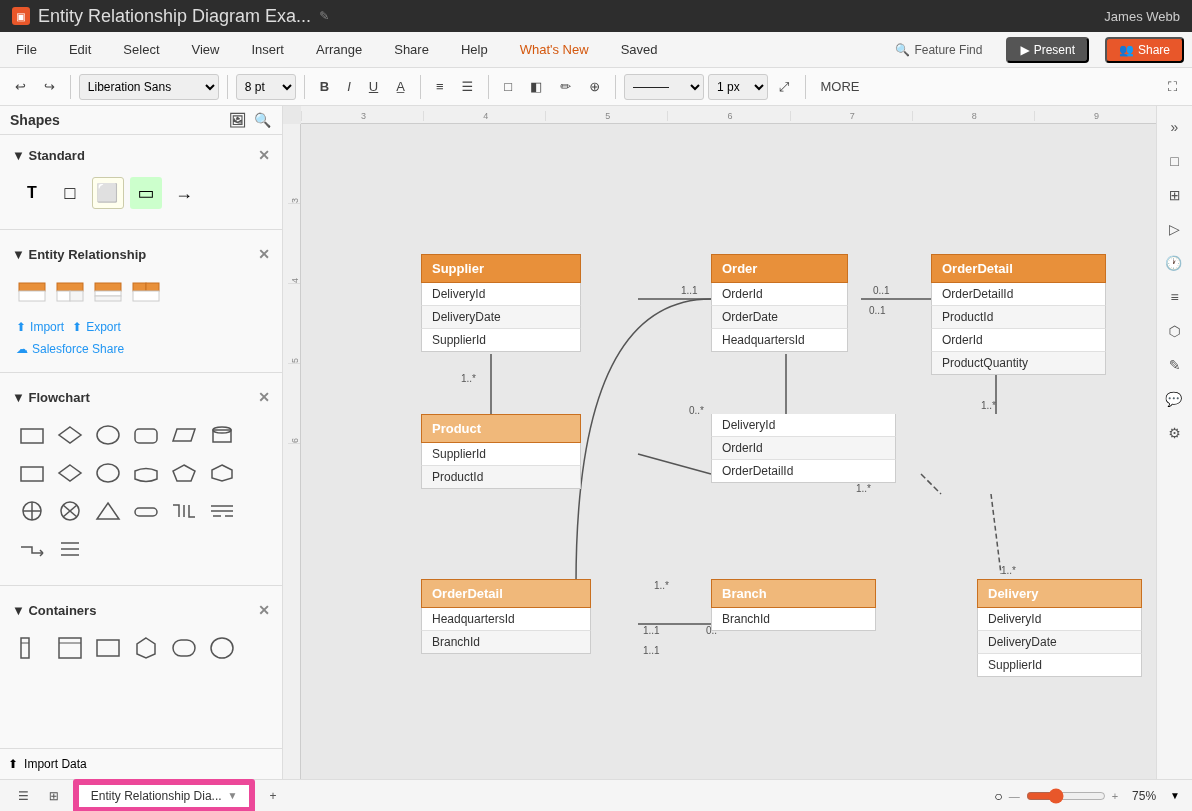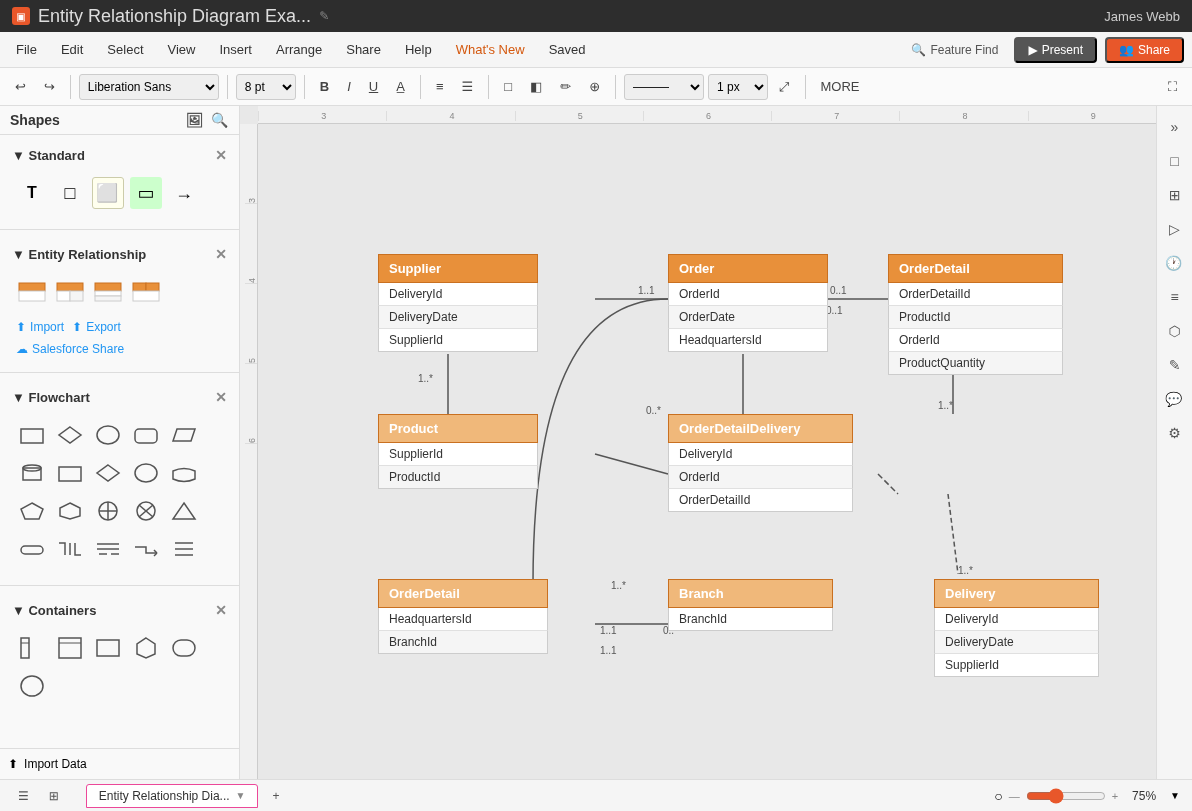--- a/index.html
+++ b/index.html
@@ -12,21 +12,21 @@
     }
     #titlebar .left { display: flex; align-items: center; gap: 8px; }
     #titlebar .app-icon { width: 18px; height: 18px; background: #e8572a; border-radius: 3px; display: flex; align-items: center; justify-content: center; color: white; font-size: 10px; }
     #titlebar .title { font-size: 18px; color: #ddd; }
     #titlebar .edit-icon { color: #888; font-size: 12px; }
     #titlebar .user { font-size: 13px; color: #ccc; }
 
     
     #menubar {
       display: flex; align-items: center; background: #f5f5f5; height: 36px; padding: 0 8px;
-      border-bottom: 1px solid #ddd; gap: 8px;
+      border-bottom: 1px solid #ddd; gap: 16px;
     }
     #menubar .menu-item { padding: 4px 8px; font-size: 13px; color: #333; cursor: pointer; border-radius: 3px; }
     #menubar .menu-item.active { color: #d4580e; }
     #menubar .spacer { flex: 1; }
     #menubar .btn-present { background: #555; color: white; padding: 4px 12px; border-radius: 4px; font-size: 12px; cursor: pointer; display: flex; align-items: center; gap: 4px; }
     #menubar .btn-share { background: #e8572a; color: white; padding: 4px 12px; border-radius: 4px; font-size: 12px; cursor: pointer; display: flex; align-items: center; gap: 4px; }
     #menubar .feature-find { font-size: 12px; color: #555; display: flex; align-items: center; gap: 4px; margin-right: 8px; }
 
     
     #toolbar {
@@ -38,21 +38,21 @@
     #toolbar .font-select { height: 26px; font-size: 12px; border: 1px solid #ccc; border-radius: 3px; padding: 0 4px; min-width: 140px; }
     #toolbar .size-select { height: 26px; font-size: 12px; border: 1px solid #ccc; border-radius: 3px; padding: 0 4px; width: 60px; }
     #toolbar .stroke-select { height: 26px; font-size: 12px; border: 1px solid #ccc; border-radius: 3px; padding: 0 4px; width: 80px; }
     #toolbar .px-select { height: 26px; font-size: 12px; border: 1px solid #ccc; border-radius: 3px; padding: 0 4px; width: 60px; }
 
     
     #main { display: flex; height: calc(811px - 32px - 36px - 38px - 32px); }
 
     
     #sidebar {
-      width: 240px; background: #f9f9f9; border-right: 1px solid #ddd;
+      width: 283px; background: #f9f9f9; border-right: 1px solid #ddd;
       overflow-y: auto; display: flex; flex-direction: column;
     }
     .sidebar-section { padding: 8px; }
     .sidebar-section-header {
       display: flex; align-items: center; justify-content: space-between;
       font-size: 13px; font-weight: bold; color: #333; padding: 4px 4px 6px 4px;
     }
     .sidebar-section-header .close { color: #888; font-size: 14px; cursor: pointer; }
     .shapes-header { display: flex; align-items: center; justify-content: space-between; padding: 6px 10px; border-bottom: 1px solid #ddd; }
     .shapes-header span { font-size: 14px; font-weight: bold; color: #333; }
@@ -84,21 +84,21 @@
       display: flex; flex-direction: column; align-items: center; padding: 8px 0; gap: 8px;
     }
     .rp-btn { width: 26px; height: 26px; display: flex; align-items: center; justify-content: center; cursor: pointer; color: #555; font-size: 14px; border-radius: 3px; }
 
     
     #bottombar {
       display: flex; align-items: center; background: #f5f5f5; height: 32px;
       border-top: 1px solid #ddd; padding: 0 12px; gap: 8px;
     }
     .bb-btn { font-size: 12px; color: #555; cursor: pointer; padding: 2px 6px; }
-    .bb-tab { font-size: 12px; color: #333; padding: 4px 12px; background: white; border: 1px solid #ec4899; border-radius: 3px 3px 0 0; cursor: pointer; display: flex; align-items: center; gap: 6px; margin-left: 13px; }
+    .bb-tab { font-size: 12px; color: #333; padding: 4px 12px; background: white; border: 6px solid #ec4899; border-radius: 3px 3px 0 0; cursor: pointer; display: flex; align-items: center; gap: 6px; }
     .bb-spacer { flex: 1; }
     .zoom-controls { display: flex; align-items: center; gap: 6px; }
     .zoom-slider { width: 80px; accent-color: #e8572a; }
     .zoom-value { font-size: 12px; color: #333; min-width: 40px; text-align: center; }
 
     
     .erd-entity { position: absolute; }
     .erd-header {
       background: #e8903a; color: white; font-size: 13px; font-weight: bold;
       padding: 6px 10px; border: 1px solid #c97020;
@@ -501,21 +501,21 @@
         <text x="680" y="285" font-size="10" fill="#555">1..*</text>
       </svg>
 
       <div class="erd-entity" style="left:120px; top:130px; width:160px;">
         <div class="erd-header">Supplier</div>
         <div class="erd-field">DeliveryId</div>
         <div class="erd-field alt">DeliveryDate</div>
         <div class="erd-field">SupplierId</div>
       </div>
 
-      <div class="erd-entity" style="left:410px; top:130px; width:160px;">
+      <div class="erd-entity" style="left:410px; top:130px; width:137px;">
         <div class="erd-header">Order</div>
         <div class="erd-field">OrderId</div>
         <div class="erd-field alt">OrderDate</div>
         <div class="erd-field">HeadquartersId</div>
       </div>
 
       <div class="erd-entity" style="left:630px; top:130px; width:175px;">
         <div class="erd-header">OrderDetail</div>
         <div class="erd-field">OrderDetailId</div>
         <div class="erd-field alt">ProductId</div>
@@ -523,21 +523,20 @@
         <div class="erd-field alt">ProductQuantity</div>
       </div>
 
       <div class="erd-entity" style="left:120px; top:290px; width:160px;">
         <div class="erd-header light">Product</div>
         <div class="erd-field">SupplierId</div>
         <div class="erd-field alt">ProductId</div>
       </div>
 
       <div class="erd-entity" style="left:410px; top:290px; width:185px;">
-        <div class="erd-header light">OrderDetailDelivery</div>
         <div class="erd-field">DeliveryId</div>
         <div class="erd-field alt">OrderId</div>
         <div class="erd-field">OrderDetailId</div>
       </div>
 
       <div class="erd-entity" style="left:120px; top:455px; width:170px;">
         <div class="erd-header light">OrderDetail</div>
         <div class="erd-field">HeadquartersId</div>
         <div class="erd-field alt">BranchId</div>
       </div>

